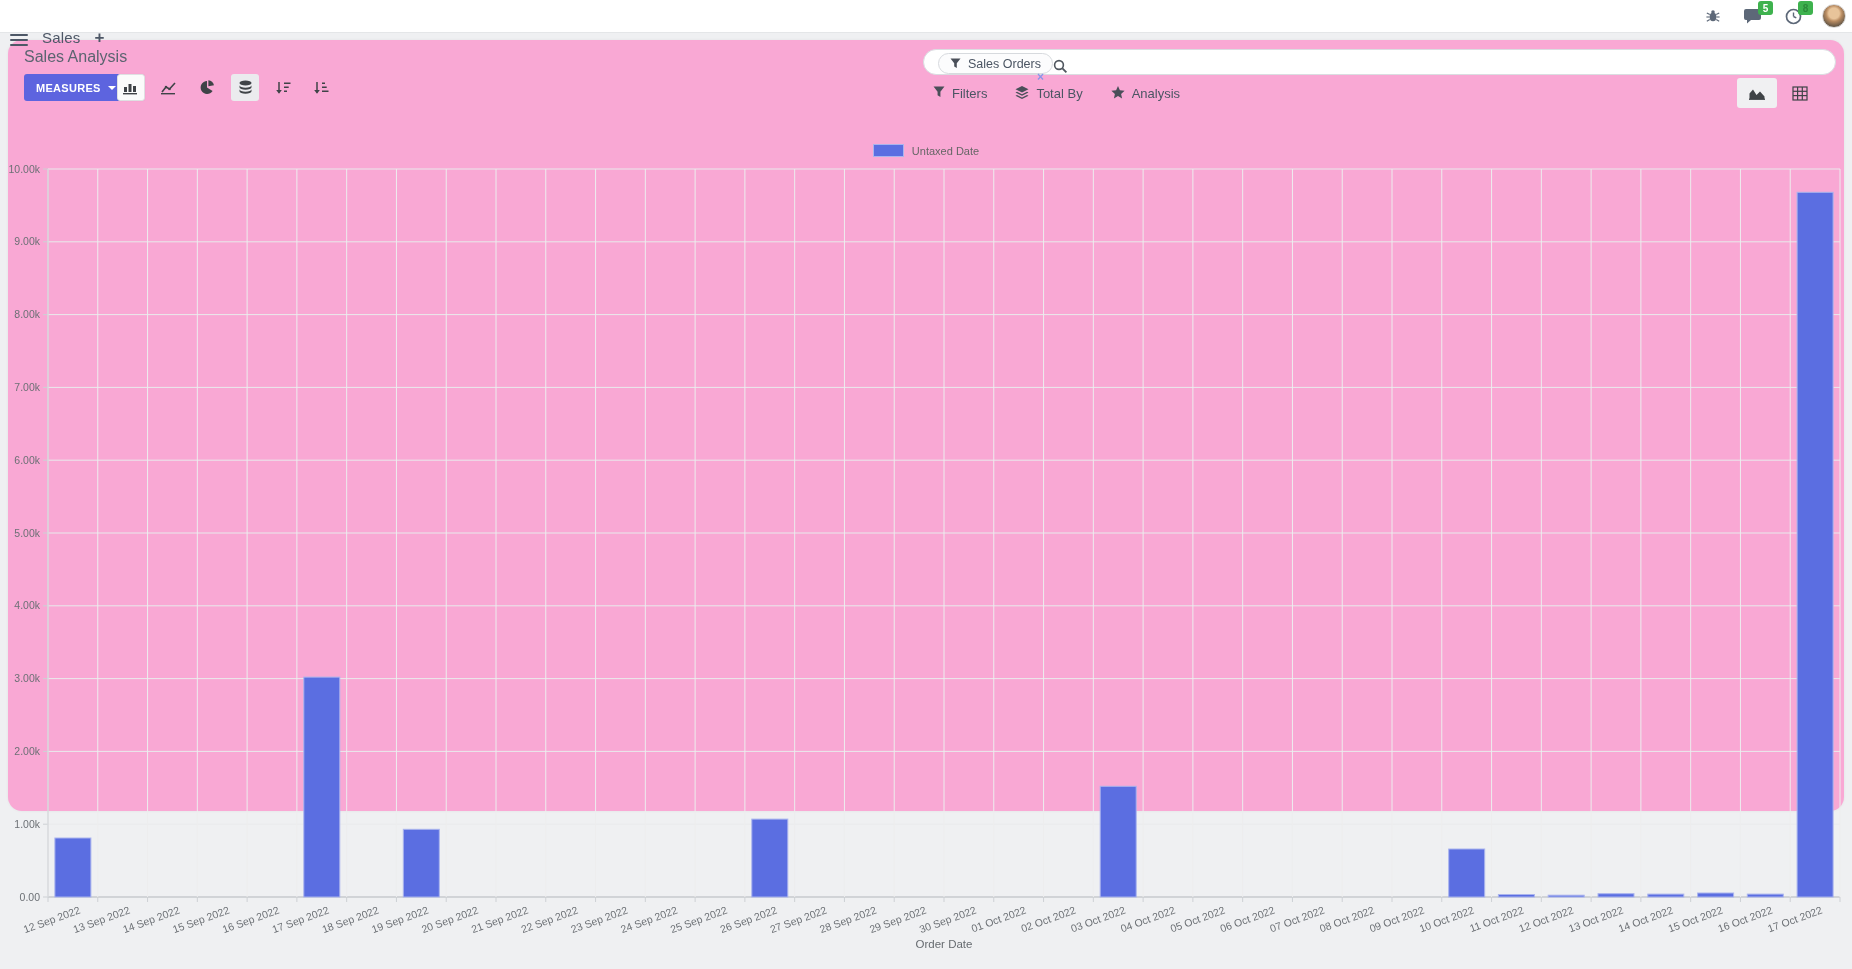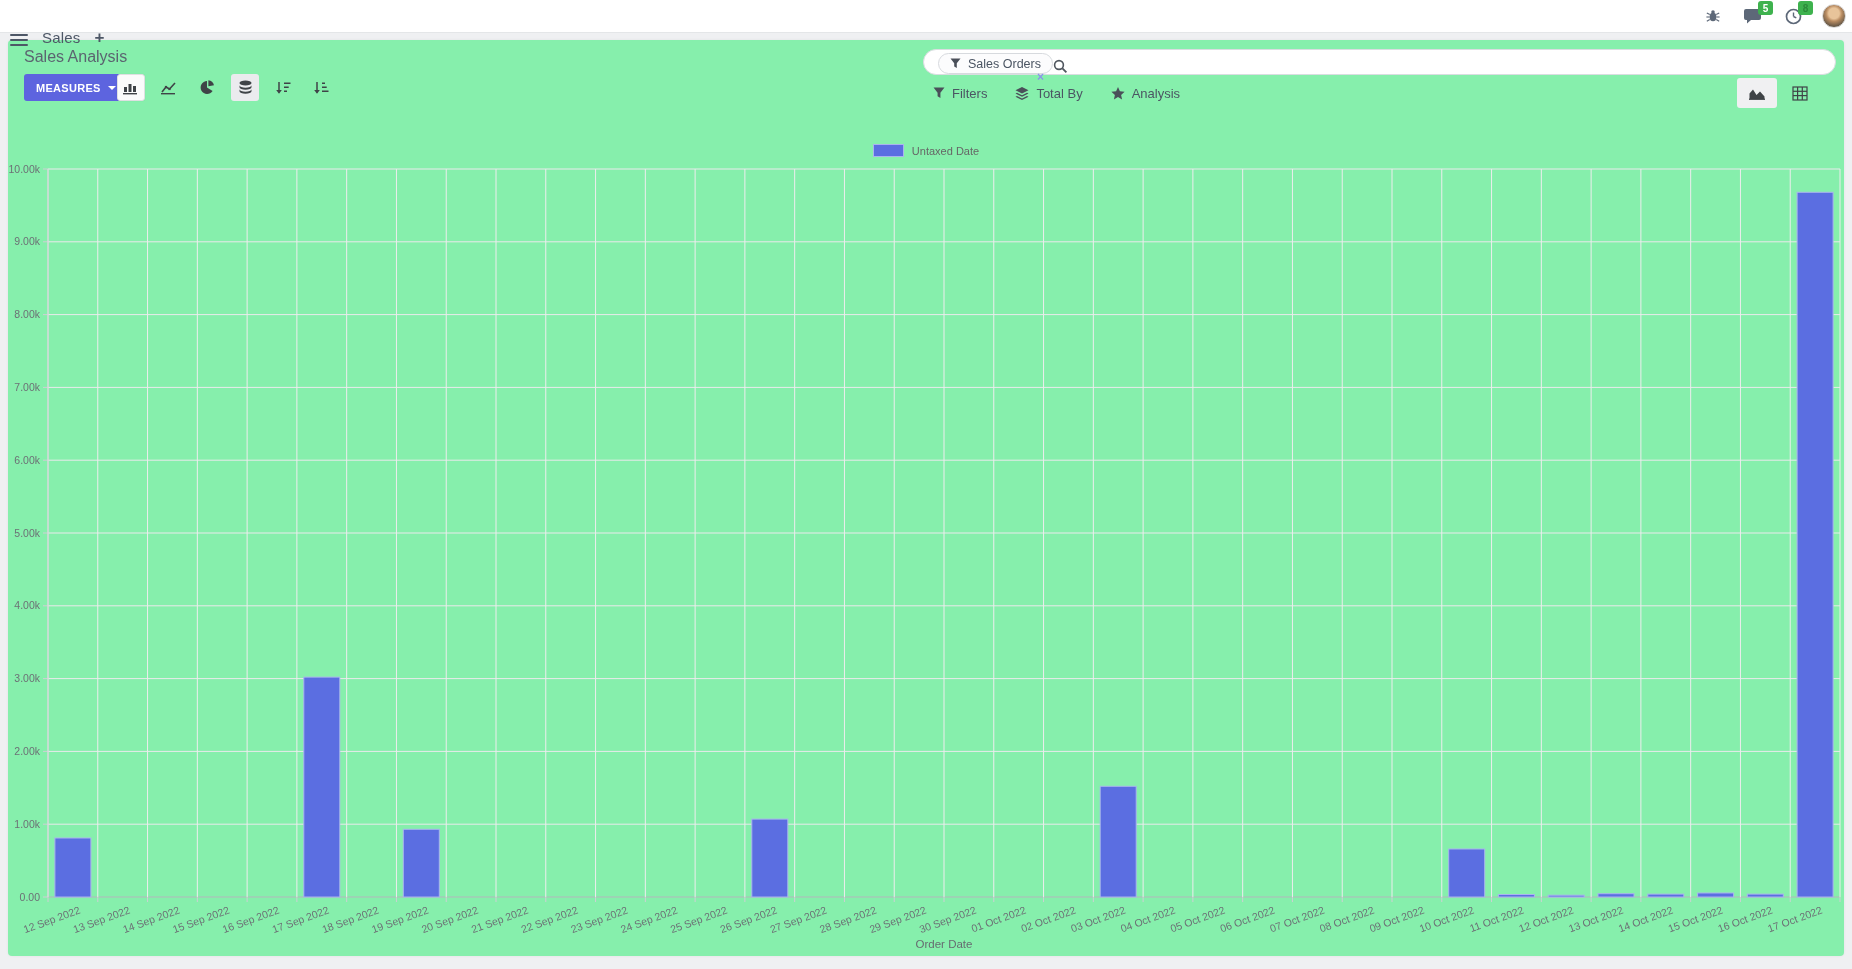--- a/index.html
+++ b/index.html
@@ -18,22 +18,22 @@
   .nav-icon { position:relative; width:22px; height:22px; display:flex; align-items:center; justify-content:center; cursor:pointer; }
   .badge { position:absolute; top:-4px; right:-9px; min-width:15px; height:14px; padding:0 3px;
     background:#3eb24e; color:#fff; font-size:10px; font-weight:700; border-radius:3px;
     display:flex; align-items:center; justify-content:center; }
   .badge.dim { color:#2c8a3a; }
   .avatar { width:24px; height:24px; border-radius:50%;
     background:radial-gradient(circle at 50% 38%, #e8c49a 0 30%, #b98c62 45%, #6d5c49 72%, #3f3a31 100%);
     border:1px solid #d9d9d9; cursor:pointer; }
 
   
-  .card { position:absolute; left:8px; top:40px; width:1836px; height:916px;
-    background:#86efac; border-radius:4px; box-shadow:0 0 3px rgba(0,0,0,.06); }
+  .card { position:absolute; left:8px; top:40px; width:1836px; height:771px;
+    background:#f9a8d4; border-radius:14px; box-shadow:0 0 3px rgba(0,0,0,.06); }
 
   .page-title { position:absolute; left:16px; top:8px; font-size:16px; color:#5b6470; }
 
   .btn-measures { position:absolute; left:16px; top:34px; height:27px; padding:8px 12px;
     background:#5d64df; color:#fff; border:none; border-radius:3px; font-size:11px; font-weight:700;
     letter-spacing:.3px; display:flex; align-items:center; gap:7px; cursor:pointer;
     font-family:"Liberation Sans", sans-serif; }
   .caret { width:0; height:0; border-left:4px solid transparent; border-right:4px solid transparent; border-top:4px solid #fff; }
 
   .charttype-row { position:absolute; left:109px; top:34px; display:flex; gap:10px; }
@@ -50,21 +50,21 @@
     border:1px solid #d7dade; border-radius:11px; background:#fcfcfd; cursor:pointer; }
   .facet-label { font-size:12.5px; color:#4b5563; }
   .facet-remove { position:absolute; left:113px; top:21px; font-size:12px; color:#8b95e9;
     cursor:pointer; line-height:1; font-weight:700; }
   .search-input { flex:1; border:none; outline:none; font-size:13px; color:#555; margin-left:8px;
     font-family:"Liberation Sans", sans-serif; background:transparent; }
   .search-input::placeholder { color:#c7ccd1; }
   .search-mag { margin-right:12px; cursor:pointer; display:flex; }
 
   .filter-row { position:absolute; left:925px; top:42px; display:flex; gap:28px; align-items:center; height:22px; }
-  .filter-item { display:flex; align-items:center; gap:7px; font-size:13px; color:#4b5563; cursor:pointer; }
+  .filter-item { display:flex; align-items:flex-start; gap:7px; font-size:13px; color:#4b5563; cursor:pointer; }
 
   .switcher { position:absolute; top:38px; left:1729px; display:flex; gap:3px; }
   .sw-btn { width:40px; height:30px; border-radius:3px; display:flex; align-items:center; justify-content:center;
     cursor:pointer; background:transparent; border:none; }
   .sw-btn.active { background:#f0f0f2; }
 
   
   .legend { position:absolute; left:0; top:104px; width:100%; display:flex; justify-content:center;
     align-items:center; gap:8px; cursor:pointer; }
   .legend-swatch { width:31px; height:13px; background:#5b6ee1; border:1px solid #aab4ee; }

